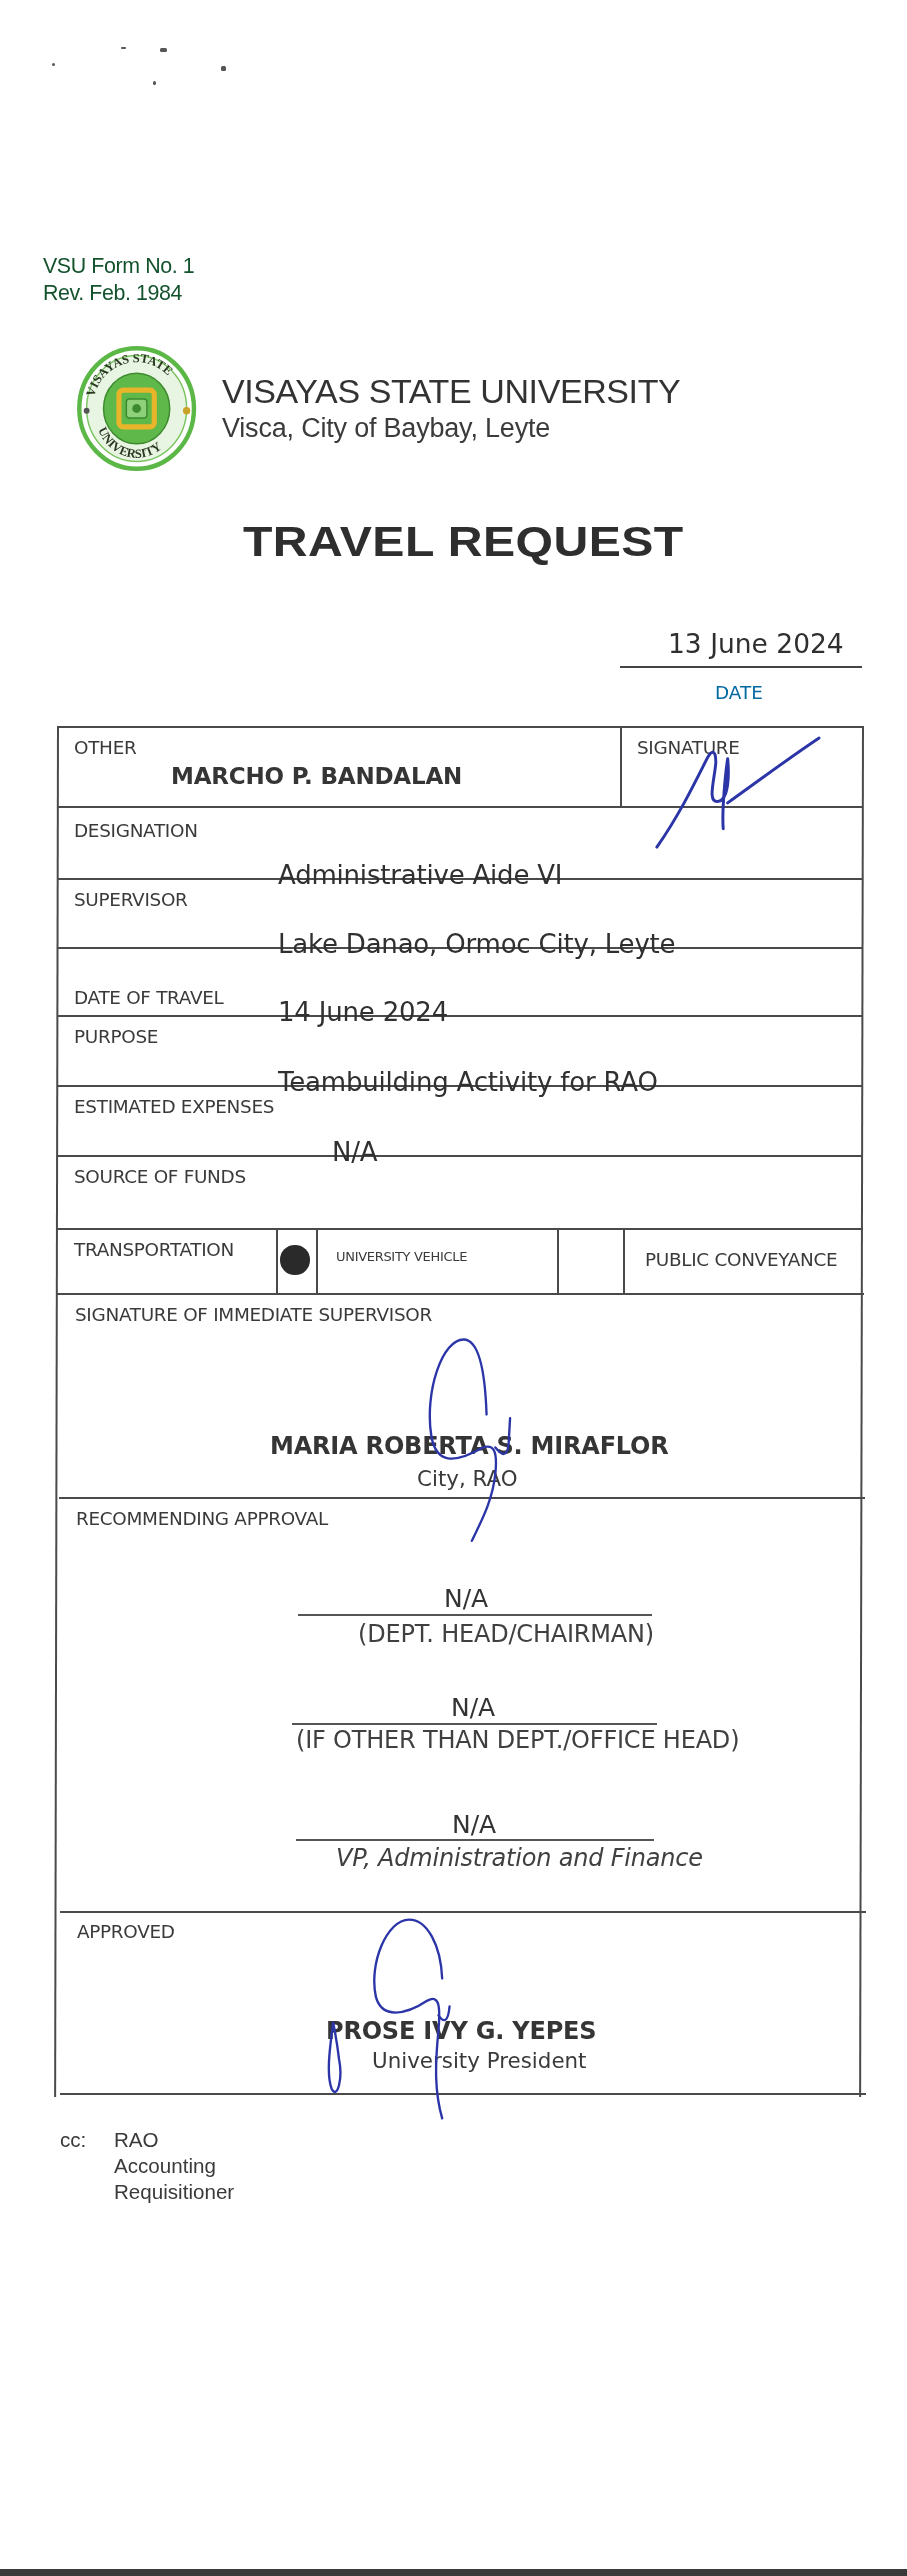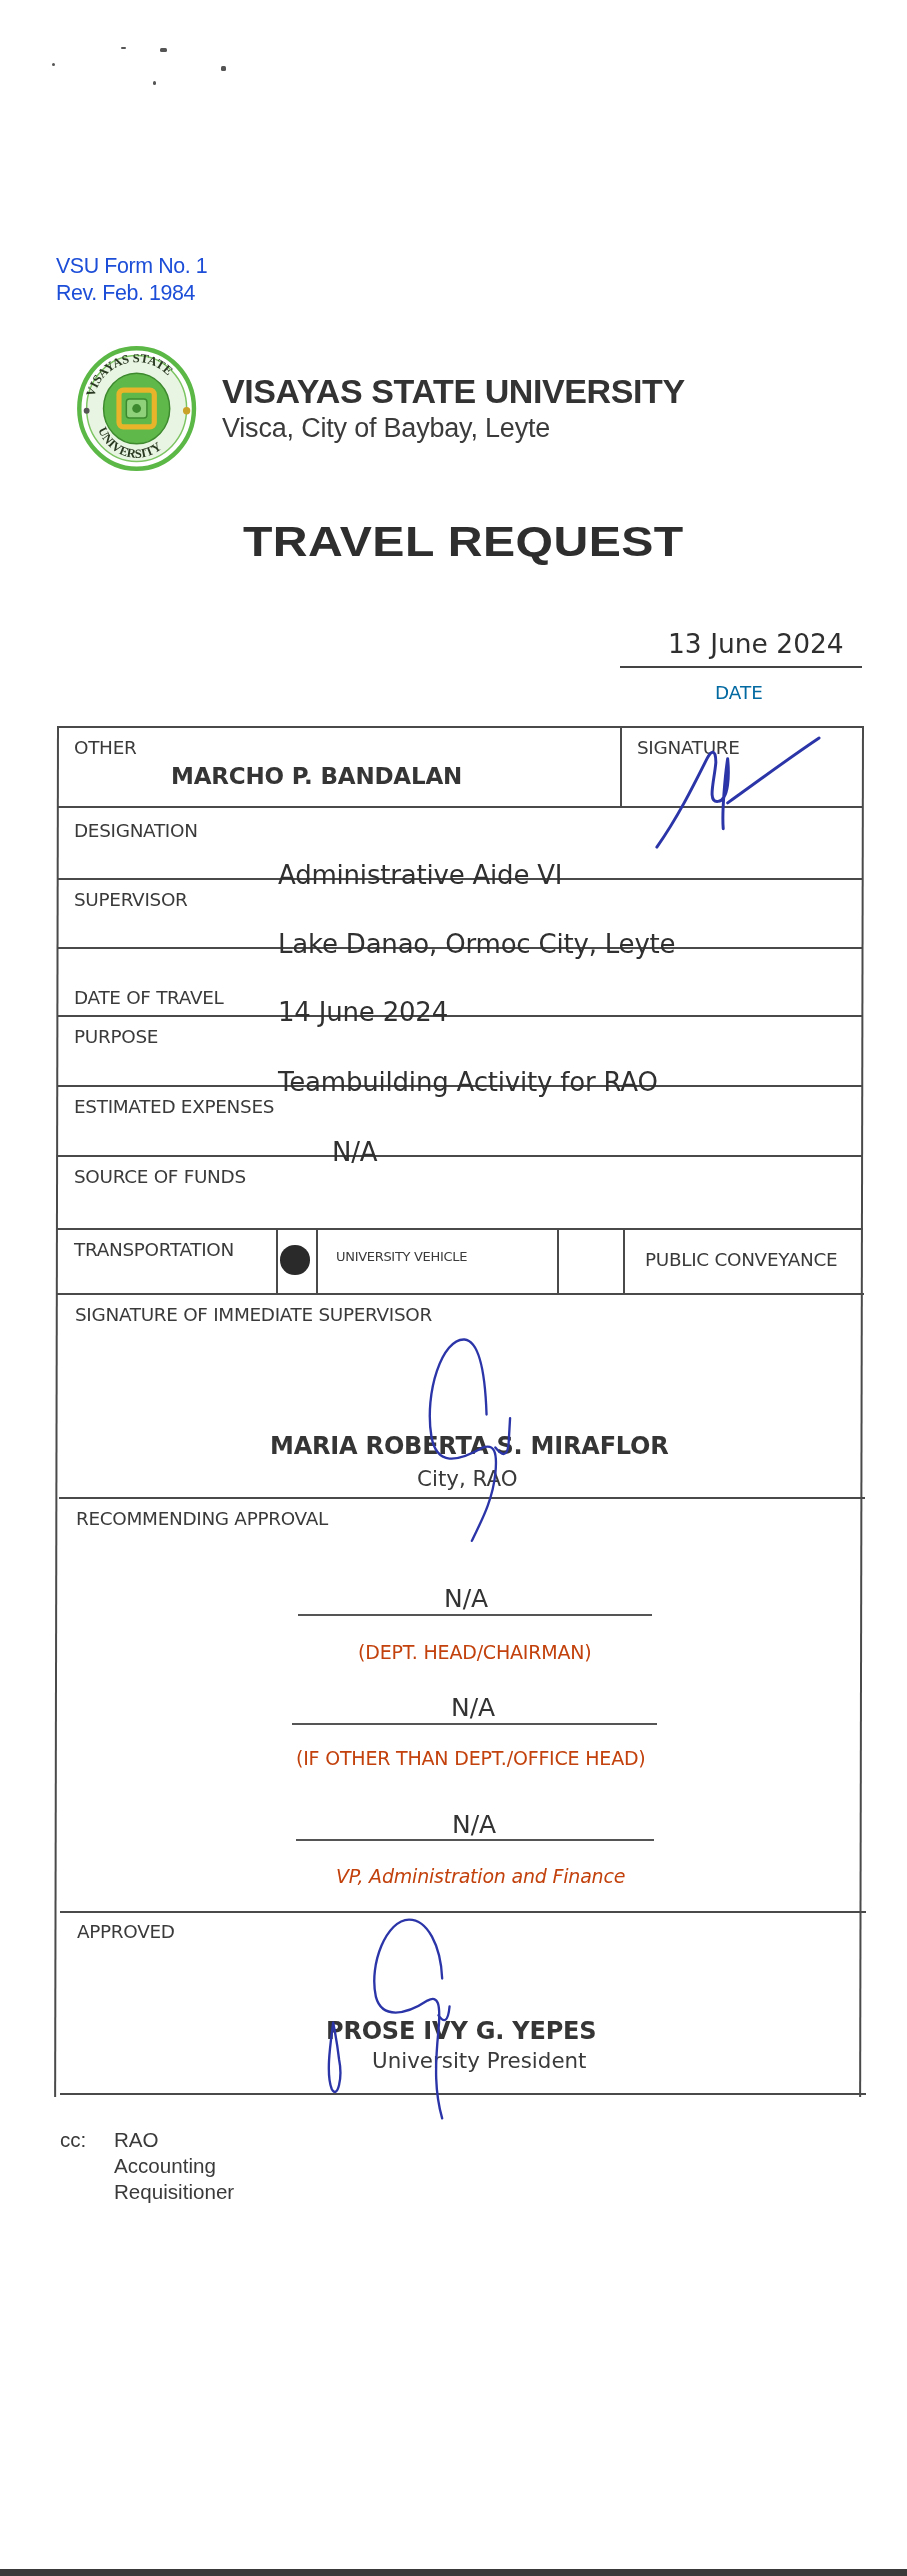--- a/index.html
+++ b/index.html
@@ -6,38 +6,38 @@
   body {
     width: 908px; height: 2576px; position: relative; overflow: hidden;
     background: #ffffff; color: #2f2f2f;
     font-family: "DejaVu Sans", sans-serif;
   }
   .abs { position: absolute; }
   .arial { font-family: "Liberation Sans", sans-serif; }
 
   .speck { position: absolute; background: #555; border-radius: 1.5px; }
 
-  .form-meta { left: 56px; top: 253px; font-size: 21.4px; line-height: 26.5px; color: #1d4ed8; letter-spacing: -0.4px; }
+  .form-meta { left: 43px; top: 253px; font-size: 21.4px; line-height: 26.5px; color: #14532d; letter-spacing: -0.4px; }
   .logo { left: 76px; top: 346px; width: 122px; height: 125px; }
-  .uni-name { left: 222px; top: 372px; font-size: 34px; font-weight: bold; color: #333; letter-spacing: -0.4px; white-space: nowrap; }
+  .uni-name { left: 222px; top: 372px; font-size: 34px; font-weight: normal; color: #333; letter-spacing: -0.4px; white-space: nowrap; }
   .uni-addr { left: 222px; top: 413px; font-size: 27px; color: #3b3b3b; white-space: nowrap; letter-spacing: -0.2px; }
   .title { left: 243px; top: 517px; font-size: 43px; font-weight: 900; color: #2e2e2e; letter-spacing: 0.4px; white-space: nowrap; font-family: "Liberation Sans", sans-serif; transform: scaleX(1.12); transform-origin: left top; }
 
   .date-val { left: 668px; top: 628px; font-size: 26.5px; color: #2f2f2f; white-space: nowrap; }
   .date-line { left: 620px; top: 666px; width: 242px; height: 1.5px; background: #444; }
   .date-lbl { left: 715px; top: 682px; font-size: 18.4px; color: #0369a1; }
 
   .hline { position: absolute; height: 1.5px; background: #4a4a4a; }
   .vline { position: absolute; width: 1.5px; background: #4a4a4a; }
 
   .lbl { position: absolute; font-size: 18.4px; color: #3a3a3a; white-space: nowrap; letter-spacing: -0.3px; }
   .val { position: absolute; font-size: 26px; color: #303030; white-space: nowrap; letter-spacing: -0.2px; margin-top: 32px; }
   .bold-name { position: absolute; font-size: 24px; font-weight: bold; color: #353535; white-space: nowrap; letter-spacing: -0.2px; }
   .sub { position: absolute; font-size: 21.4px; color: #3a3a3a; white-space: nowrap; }
-  .small { position: absolute; font-size: 19px; color: #c2410c; white-space: nowrap; letter-spacing: -0.2px; margin-top: 21px; }
+  .small { position: absolute; font-size: 24px; color: #404040; white-space: nowrap; letter-spacing: -0.2px; }
   .italic { font-style: italic; }
   .na { position: absolute; font-size: 25px; color: #333; white-space: nowrap; }
 
   .radio-fill { position: absolute; width: 29.5px; height: 29.5px; border-radius: 50%; background: #2a2a2a; }
 
   .cc { left: 60px; top: 2127px; font-size: 20.6px; line-height: 26px; color: #3a3a3a; }
   .cc-list { left: 114px; top: 2127px; font-size: 20.6px; line-height: 26px; color: #3a3a3a; }
 
   .bottom-band { left: 0; top: 2569px; width: 908px; height: 7.4px; background: #3a3a3a; }
   svg.sig { position: absolute; overflow: visible; pointer-events: none; }

